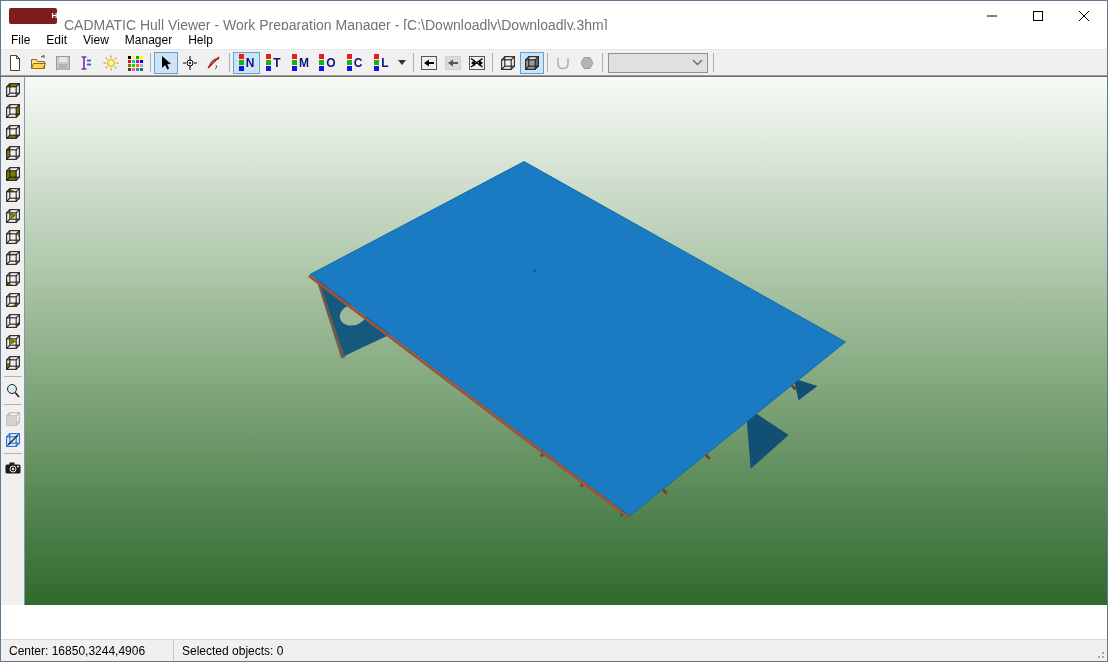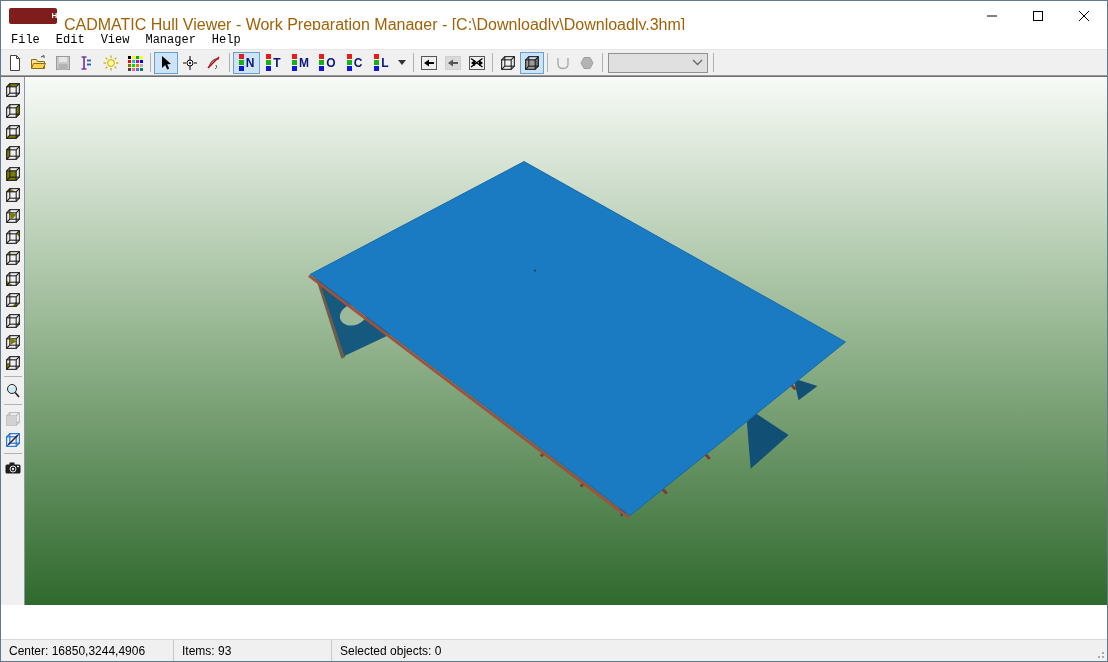--- a/index.html
+++ b/index.html
@@ -4,27 +4,27 @@
 <style>
   * { box-sizing: border-box; margin: 0; padding: 0; }
   html,body { width:1108px; height:662px; overflow:hidden; }
   body { font-family: "Liberation Sans", sans-serif; font-size: 12px; color:#000; }
   .window { width:1108px; height:662px; border:1px solid #5f7a90; display:flex; flex-direction:column; background:#fff; }
 
   
   .titlebar { height:29px; background:#fff; display:flex; align-items:center; flex:0 0 auto; }
   .appicon { width:16px; height:16px; margin:0 7px 0 8px; background:#7f1d1d; border-radius:2px;
              color:#fff; font-size:8px; font-weight:bold; display:flex; align-items:center; justify-content:center;padding-left:48px; }
-  .title-text { flex:1; font-size:16px; color:#a16207; white-space:nowrap; overflow:hidden;margin-top:19px; }
+  .title-text { flex:1; font-size:14px; color:#737373; white-space:nowrap; overflow:hidden;margin-top:19px; }
   .caption-btns { display:flex; height:100%; }
   .cap-btn { width:46px; height:100%; display:flex; align-items:center; justify-content:center; }
 
   
   .menubar { height:20px; background:#fff; display:flex; align-items:center; padding-left:2px; flex:0 0 auto; border-bottom:1px solid #e6e6e6; }
-  .menu-item { padding:2px 8px; cursor:default;font-family:Liberation Mono, monospace; }
+  .menu-item { padding:2px 8px; cursor:default; }
 
   
   .toolbar { height:26px; background:#f0f0f0; display:flex; align-items:center; padding-left:2px; flex:0 0 auto; border-bottom:1px solid #9a9a9a; }
   .tbtn { width:24px; height:22px; border:1px solid transparent; background:transparent; display:flex; align-items:center; justify-content:center; padding:0; }
   .tbtn.active { background:#cde4f7; border-color:#66a1d1; }
   .tbtn.letter { width:27px; gap:2px; }
   .tbtn.caret { width:15px; }
   .tsep { width:1px; height:19px; background:#b2b2b2; margin:0 3px; }
   .rgbstack { display:flex; flex-direction:column; gap:1px; }
   .rgbstack i { width:5px; height:5px; display:block; }
@@ -456,21 +456,20 @@
 
           <polygon points="500,90 822,282 606,467 286,210" fill="#1a7ac2" stroke="#146aa8" stroke-width="1"></polygon>
           <circle cx="511" cy="206" r="1.2" fill="#0d4a73"></circle>
         </g>
       </svg>
     </div>
   </div>
 
   <div class="statusbar">
     <div class="status-sec s1">Center: 16850,3244,4906</div>
-    <div class="status-sec s2">Items: 93</div>
     <div class="status-sec s5">Selected objects: 0</div>
     <svg class="grip" width="10" height="10">
       <g fill="#a8a8a8">
           <rect x="7" y="7" width="2" height="2"></rect>
           <rect x="7" y="3" width="2" height="2"></rect>
           <rect x="3" y="7" width="2" height="2"></rect>
         </g>
     </svg>
   </div>
 

